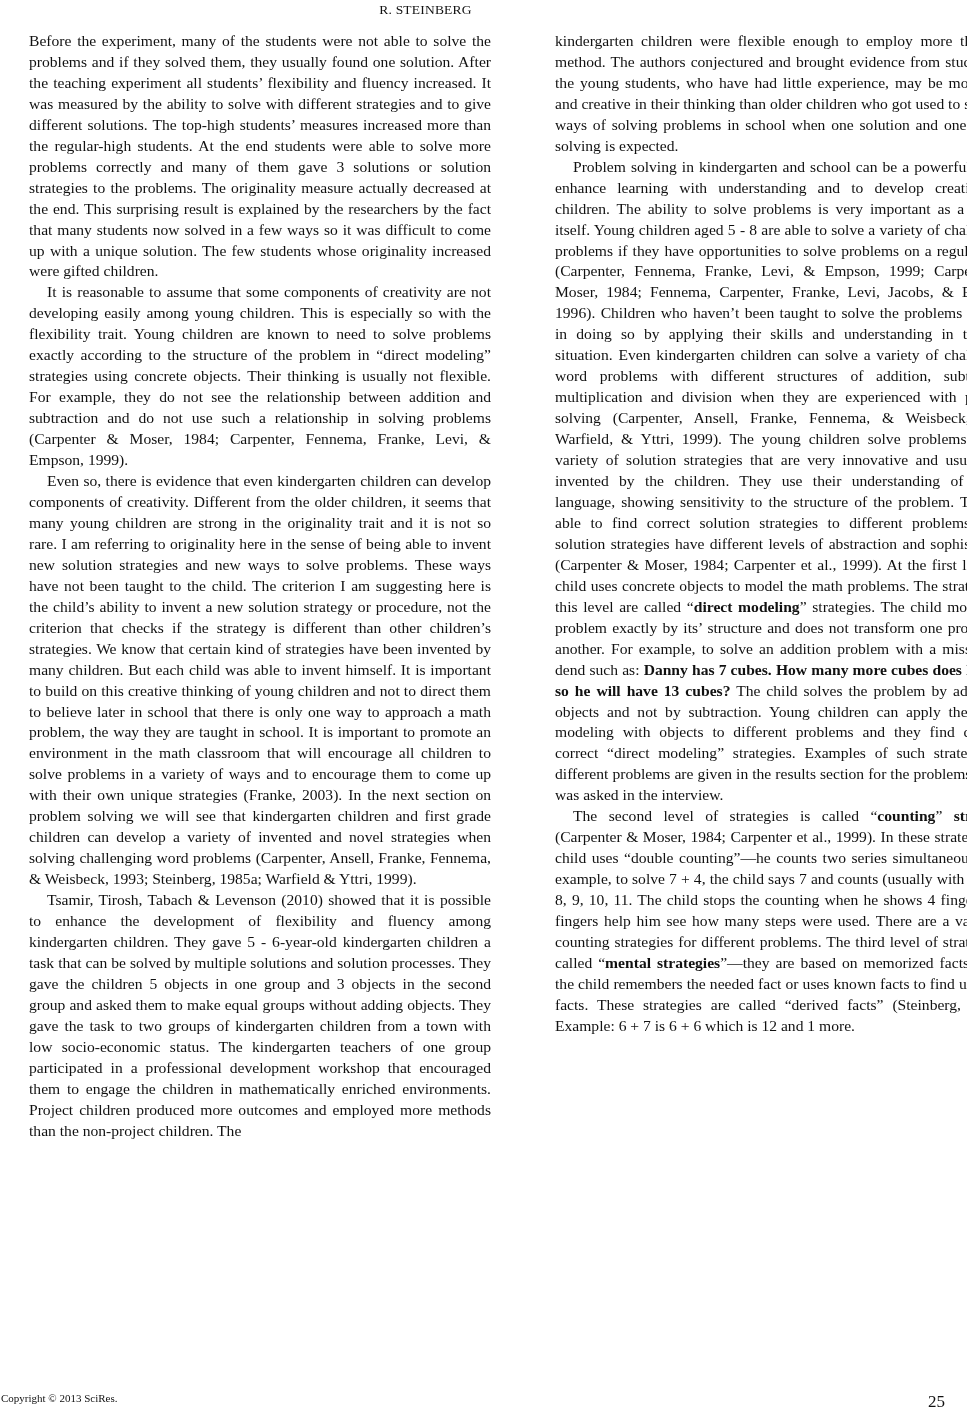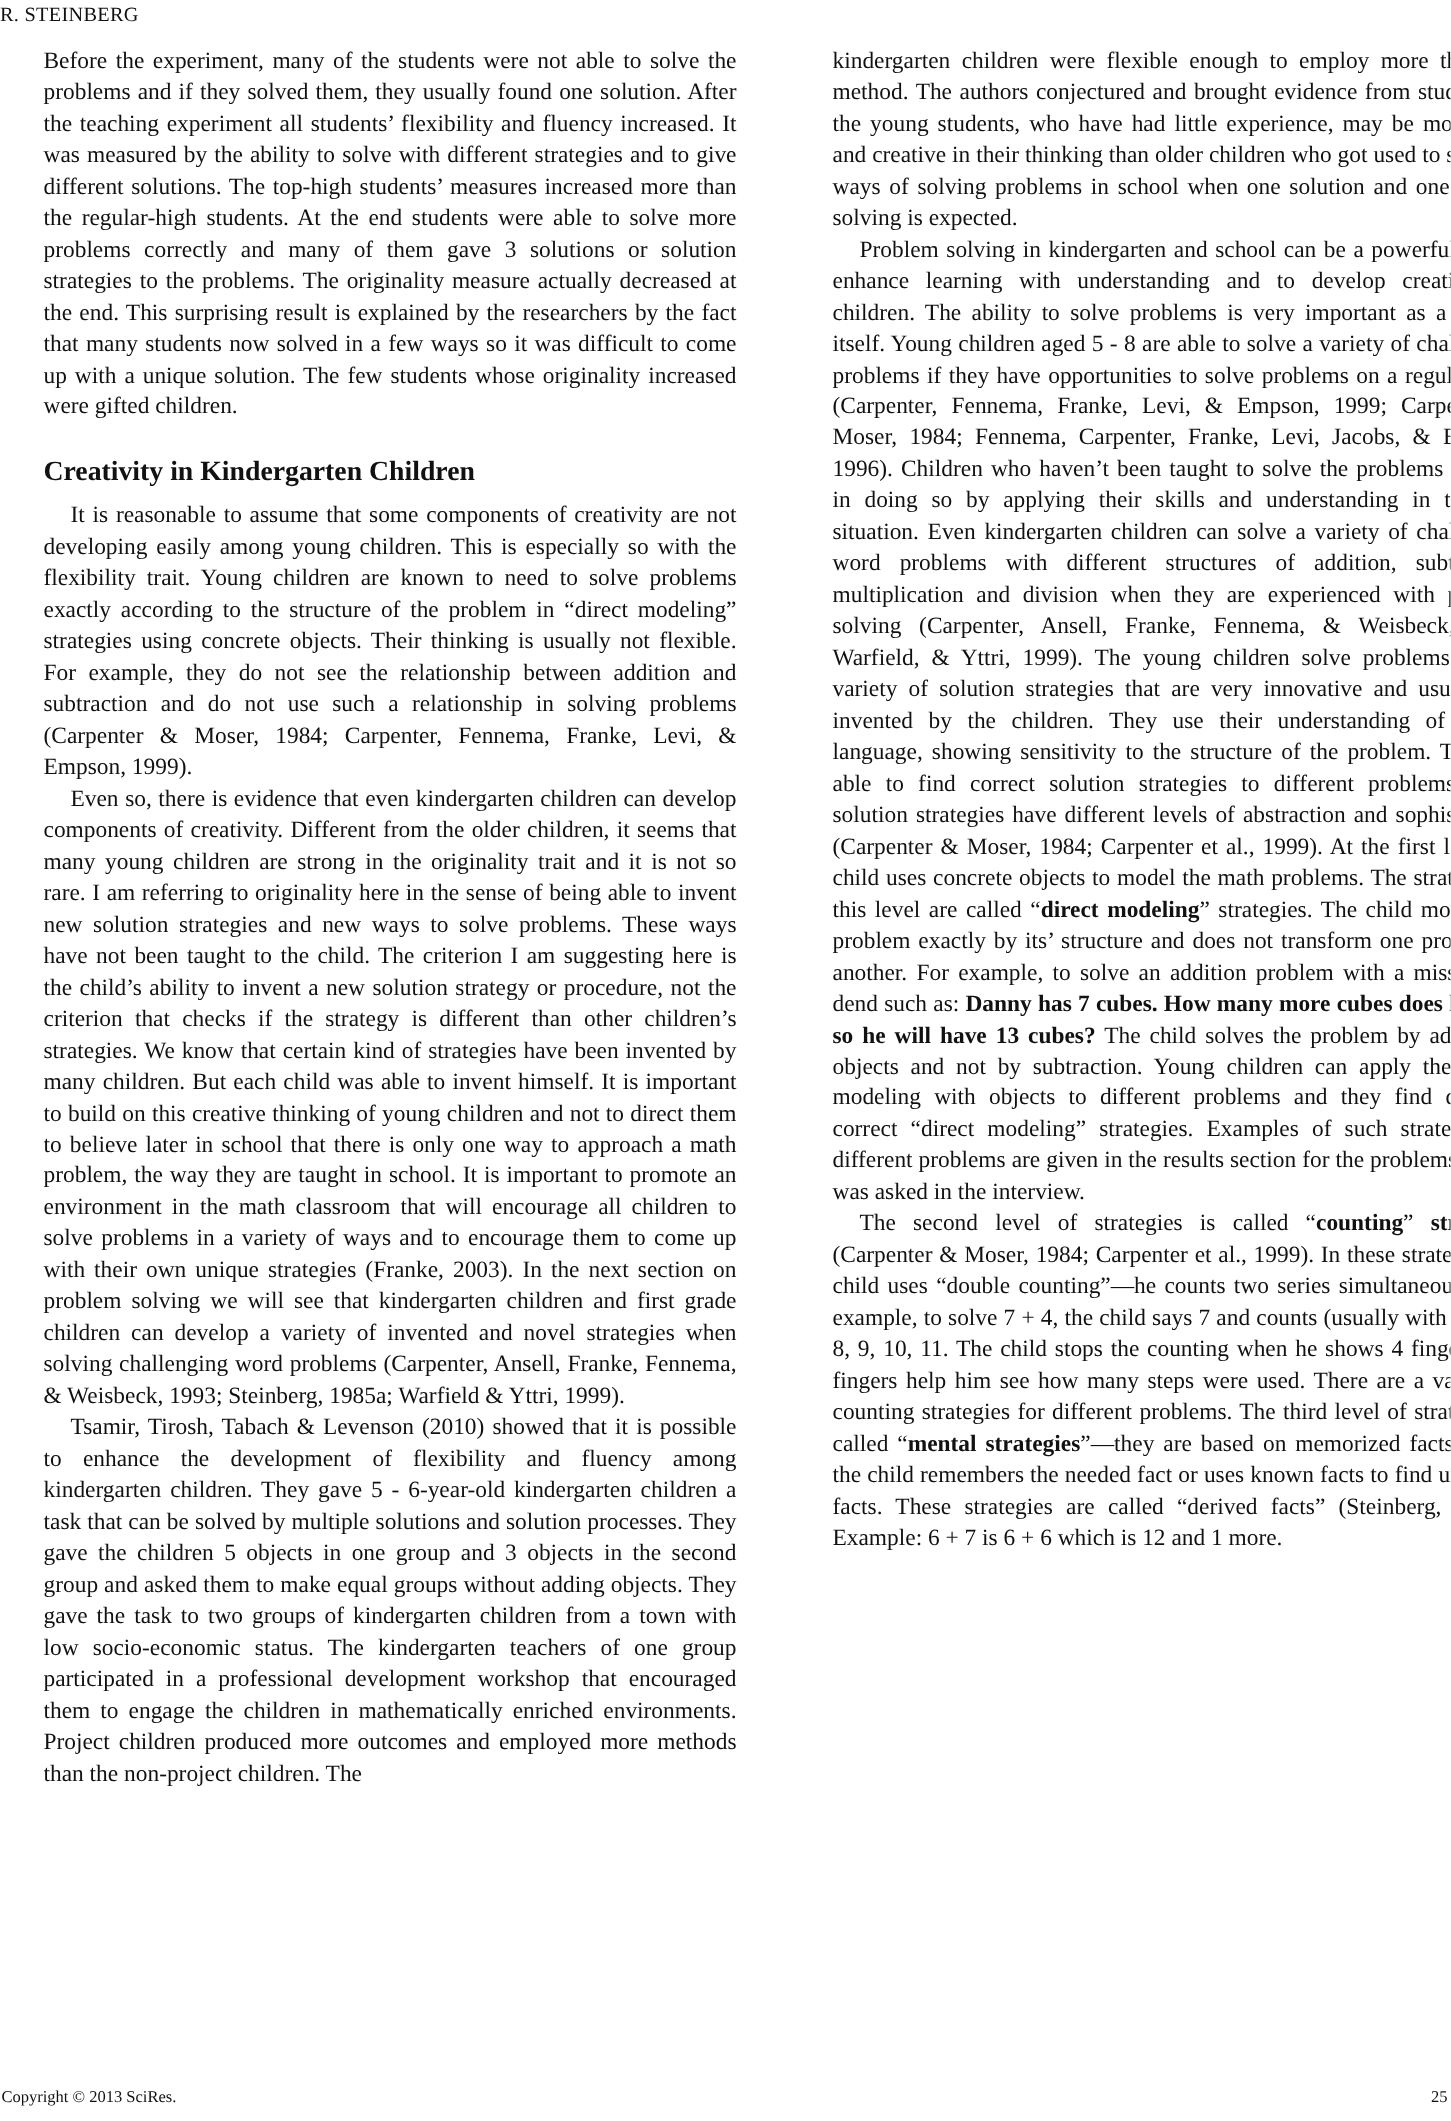--- a/index.html
+++ b/index.html
@@ -2,21 +2,21 @@
 <html><head>
 <meta charset="utf-8">
 <style>
   html, body { margin: 0; padding: 0; background: #ffffff; }
   body {
     width: 967px; height: 1414px; position: relative; overflow: hidden;
     font-family: "Liberation Serif", "DejaVu Serif", serif;
     color: #111111;
   }
   .running-head {
-    position: absolute; top: 2px; left: 0; width: 851px; 
+    position: absolute; top: 2px; left: 0; width: 851px; text-align: center;
     font-size: 13.5px; letter-spacing: 0.2px;
   }
   .col {
     position: absolute; top: 31px; width: 462px;
     font-size: 15.6px; line-height: 20.95px; text-align: justify;
     hyphens: manual;
     padding-left: 28px;
   }
   .col.left { left: 1px; }
   .col.right { left: 527px; }
@@ -25,31 +25,30 @@
   h2 {
     font-size: 18.5px; font-weight: bold; margin: 0; line-height: 22px;
   }
   .h-left { margin-top: 22px; margin-bottom: 8px; }
   .h-right { margin-top: 22px; margin-bottom: 8px; }
   b { font-weight: bold; }
   .footer-left {
     position: absolute; top: 1392px; left: 1px; font-size: 11px;
   }
   .footer-right {
-    position: absolute; top: 1392px; right: 2px; font-size: 11px;
+    position: absolute; top: 1392px; right: 22px; font-size: 17px;
   }
 </style>
 </head>
 <body>
 
 <div class="running-head">R. STEINBERG</div>
 
 <div class="col left">
   <p>Before the experiment, many of the students were not able to solve the problems and if they solved them, they usually found one solution. After the teaching experiment all students’ flexi­bility and fluency increased. It was measured by the ability to solve with different strategies and to give different solutions. The top-high students’ measures increased more than the regu­lar-high students. At the end students were able to solve more problems correctly and many of them gave 3 solutions or solu­tion strategies to the problems. The originality measure actually decreased at the end. This surprising result is explained by the researchers by the fact that many students now solved in a few ways so it was difficult to come up with a unique solution. The few students whose originality increased were gifted children.</p>
-  <h2 class="h-left">Creativity in Kindergarten Children</h2>
   <p class="indent">It is reasonable to assume that some components of creativity are not developing easily among young children. This is espe­cially so with the flexibility trait. Young children are known to need to solve problems exactly according to the structure of the problem in “direct modeling” strategies using concrete objects. Their thinking is usually not flexible. For example, they do not see the relationship between addition and subtraction and do not use such a relationship in solving problems (Carpenter &amp; Moser, 1984; Carpenter, Fennema, Franke, Levi, &amp; Empson, 1999).</p>
   <p class="indent">Even so, there is evidence that even kindergarten children can develop components of creativity. Different from the older children, it seems that many young children are strong in the originality trait and it is not so rare. I am referring to originality here in the sense of being able to invent new solution strategies and new ways to solve problems. These ways have not been taught to the child. The criterion I am suggesting here is the child’s ability to invent a new solution strategy or procedure, not the criterion that checks if the strategy is different than other children’s strategies. We know that certain kind of strate­gies have been invented by many children. But each child was able to invent himself. It is important to build on this creative thinking of young children and not to direct them to believe later in school that there is only one way to approach a math problem, the way they are taught in school. It is important to promote an environment in the math classroom that will en­courage all children to solve problems in a variety of ways and to encourage them to come up with their own unique strategies (Franke, 2003). In the next section on problem solving we will see that kindergarten children and first grade children can de­velop a variety of invented and novel strategies when solving challenging word problems (Carpenter, Ansell, Franke, Fen­nema, &amp; Weisbeck, 1993; Steinberg, 1985a; Warfield &amp; Yttri, 1999).</p>
   <p class="indent">Tsamir, Tirosh, Tabach &amp; Levenson (2010) showed that it is possible to enhance the development of flexibility and fluency among kindergarten children. They gave 5 - 6-year-old kinder­garten children a task that can be solved by multiple solutions and solution processes. They gave the children 5 objects in one group and 3 objects in the second group and asked them to make equal groups without adding objects. They gave the task to two groups of kindergarten children from a town with low socio-economic status. The kindergarten teachers of one group participated in a professional development workshop that en­couraged them to engage the children in mathematically en­riched environments. Project children produced more outcomes and employed more methods than the non-project children. The</p>
 </div>
 
 <div class="col right">
   <p>kindergarten children were flexible enough to employ more than one method. The authors conjectured and brought evi­dence from studies that the young students, who have had little experience, may be more open and creative in their thinking than older children who got used to standard ways of solving problems in school when one solution and one way of solving is expected.</p>
   <p class="indent"><span>Problem solving in kindergarten and school can be a power­ful tool to enhance learning with understanding and to develop creativity in children. The ability to solve problems is very important as a goal in itself. Young children aged 5 - 8 are able to solve a variety of challenging problems if they have oppor­tunities to solve problems on a regular basis (Carpenter, Fen­nema, Franke, Levi, &amp; Empson, 1999; Carpenter &amp; Moser, 1984; Fennema, Carpenter, Franke, Levi, Jacobs, &amp; Empson, 1996). Children who haven’t been taught to solve the problems suc­ceed in doing so by applying their skills and understanding in the new situation. Even kindergarten children can solve a vari­ety of challenging word problems with different structures of addition, subtraction, multiplication and division when they are experienced with problem solving (Carpenter, Ansell, Franke, Fennema, &amp; Weisbeck, 1993; Warfield, &amp; Yttri, 1999). The young children solve problems with a variety of solution strate­gies that are very innovative and usually are invented by the children. They use their understanding of natural language, showing sensitivity to the structure of the problem. They are able to find correct solution strategies to different problems. Their solution strategies have different levels of abstraction and sophistication (Carpenter &amp; Moser, 1984; Carpenter et al., 1999). At the first level the child uses concrete objects to model the math problems. The strategies at this level are called “</span><b>direct modeling</b><span>” strategies. The child models the problem exactly by its’ structure and does not transform one problem to another. For example, to solve an addition problem with a missing ad­dend such as: </span><b>Danny has 7 cubes. How many more cubes does he need so he will have 13 cubes?</b><span> The child solves the problem by adding on objects and not by subtraction. Young children can apply the use of modeling with objects to different problems and they find different correct “direct modeling” stra­tegies. Examples of such strategies on different problems are given in the results section for the problems Danny was asked in the interview.</span></p>
   <p class="indent"><span>The second level of strategies is called “</span><b>counting</b><span>” </span><b>strate­gies</b><span> (Carpenter &amp; Moser, 1984; Carpenter et al., 1999). In these strategies the child uses “double counting”—he counts two series simultaneously. For example, to solve 7 + 4, the child says 7 and counts (usually with fingers) 8, 9, 10, 11. The child stops the counting when he shows 4 fingers. The fingers help him see how many steps were used. There are a variety of counting strategies for different problems. The third level of strategies is called “</span><b>mental strategies</b><span>”—they are based on me­morized facts. Either the child remembers the needed fact or uses known facts to find unknown facts. These strategies are called “derived facts” (Steinberg, 1985a). Example: 6 + 7 is 6 + 6 which is 12 and 1 more.</span></p>
 </div>

